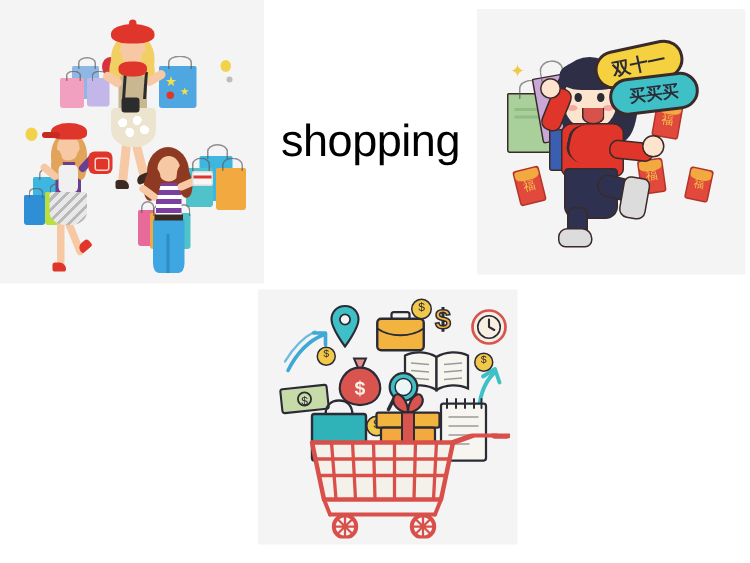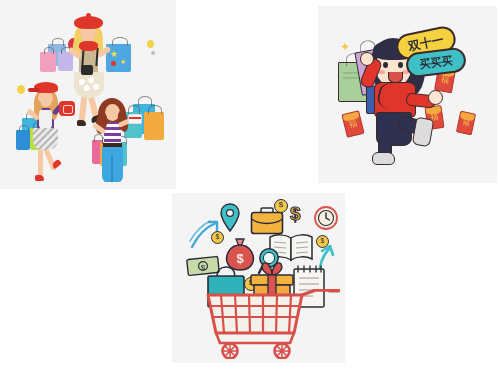--- a/index.html
+++ b/index.html
@@ -240,20 +240,23 @@
       <div class="head"></div>
       <div class="torso"></div>
         <div class="belt"></div>
         <div class="jeans"></div>
       <div class="armL"></div>
         <div class="armR"></div>
       <div class="card"></div>
     </div>
   </div>
 
+  <div class="panel" id="panel-word">
+    <span id="shopping-text">shopping</span>
+  </div>
 
   <div class="panel" id="panel-girl">
 
     <div class="bag" style="left:20px;top:56px;width:30px;height:38px;background:#a9cf9a;border:1.6px solid #3a2a2a;">
       <div style="position:absolute;left:4px;top:9px;width:16px;height:2px;background:#8fbd84;"></div>
       <div style="position:absolute;left:4px;top:14px;width:16px;height:2px;background:#8fbd84;"></div>
     </div>
     <div class="bag" style="left:40px;top:44px;width:24px;height:42px;background:#c9a8d8;border:1.6px solid #3a2a2a;transform:rotate(-10deg);"></div>
     <div class="bag" style="left:57px;top:52px;width:24px;height:42px;background:#e8b0c8;border:1.6px solid #3a2a2a;transform:rotate(-6deg);"></div>
     <div class="bag" style="left:48px;top:80px;width:24px;height:26px;background:#3a5fb0;border:1.6px solid #3a2a2a;"></div>

